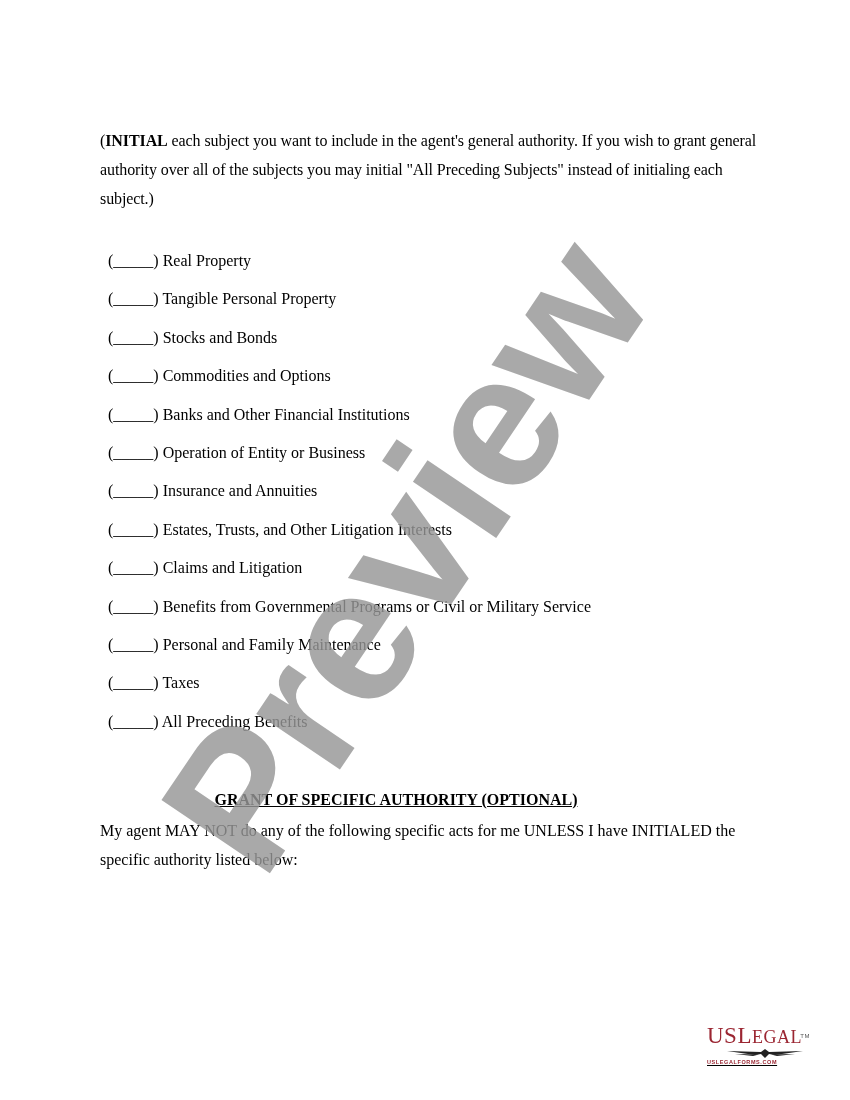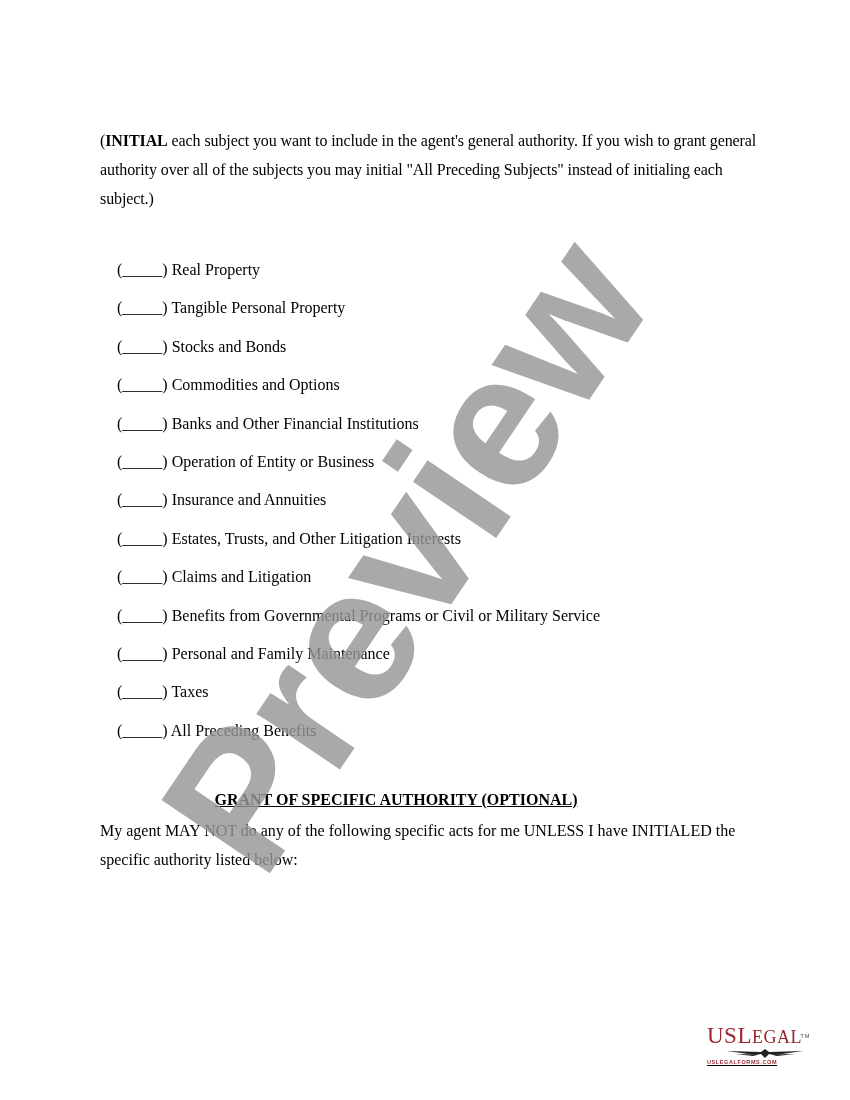--- a/index.html
+++ b/index.html
@@ -28,21 +28,21 @@
       width: 660px;
       font-size: 16px;
       line-height: 29px;
       letter-spacing: -0.1px;
     }
     .intro b { font-weight: bold; font-family: Liberation Serif, serif; }
     .subject-list {
       position: absolute;
       left: 100px;
       top: 242px;
-      margin: 17px;
+      margin: 8px;
       padding: 0;
       list-style: none;
     }
     .subject-item {
       height: 38.4px;
       font-size: 16px;
       line-height: 22px;
       white-space: nowrap;
     }
     .blank {

